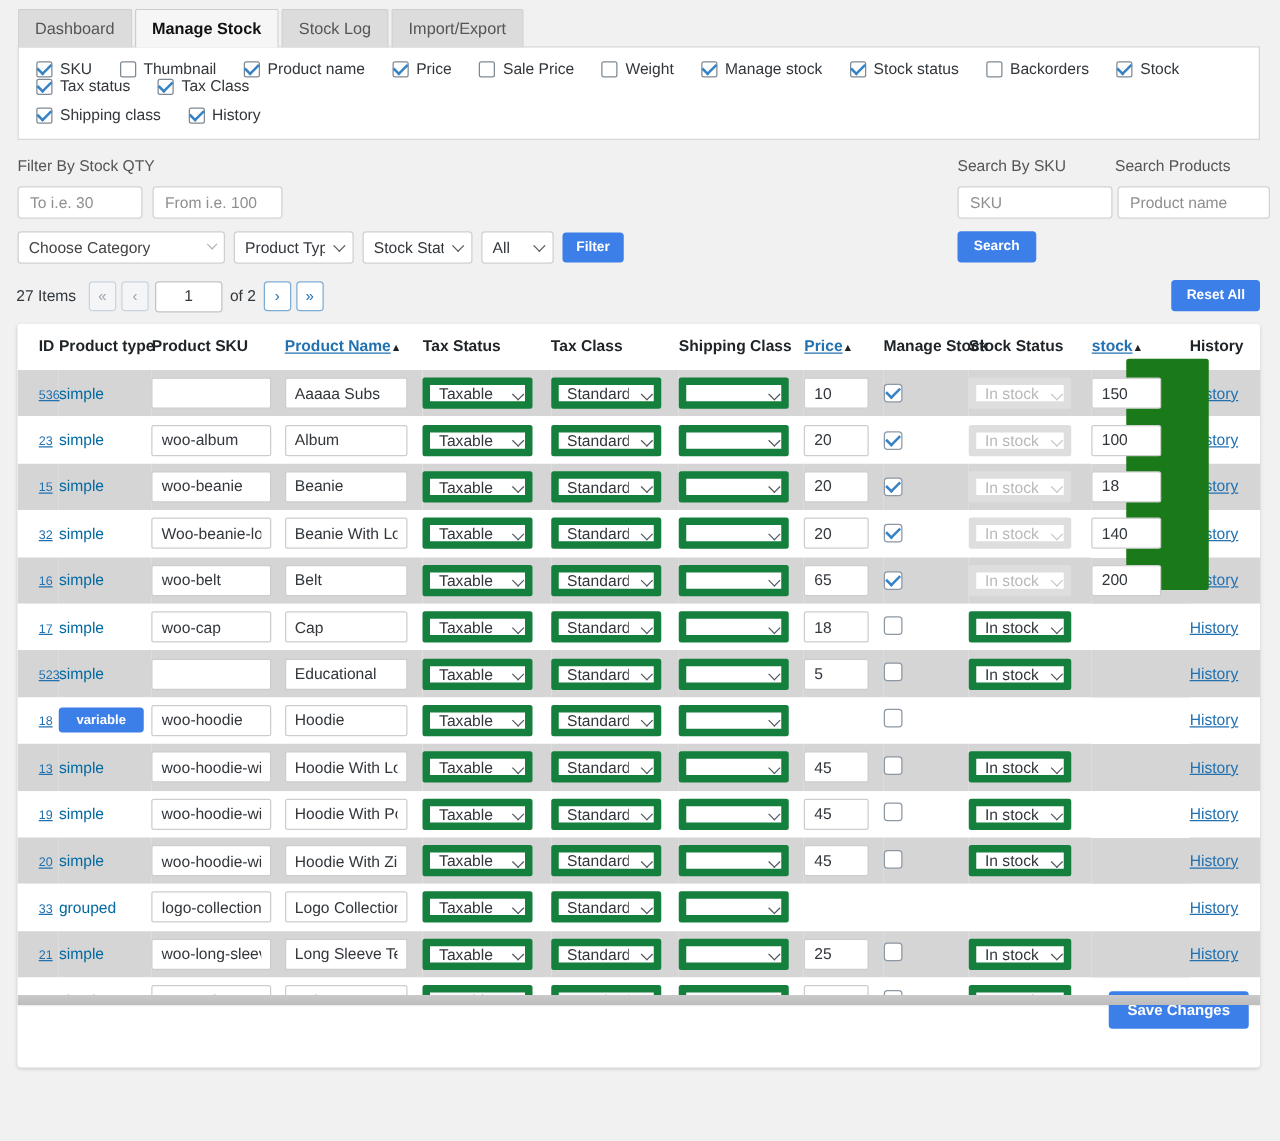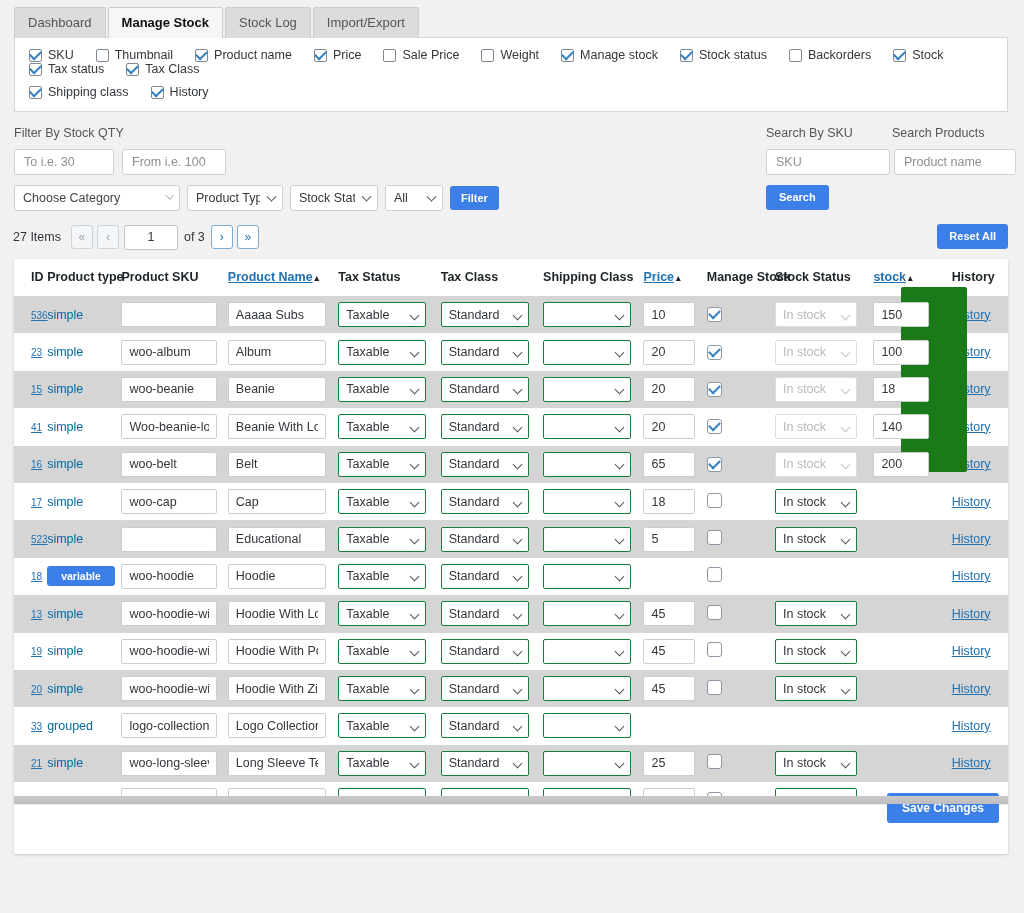--- a/index.html
+++ b/index.html
@@ -143,21 +143,21 @@
   }
   .cellinput {
     height:25px; border:1px solid #cdcdcd; border-radius:2px; background:#fff;
     font-size:12.5px; font-family:inherit; color:#32373c; padding:0 7px; outline:none;
   }
   .i-sku { width:96px; }
   .i-name { width:98px; }
   .i-price { width:52px; }
   .i-stock { width:56px; }
   .cellsel {
-    height:25px; border:1px solid #15803d; border-radius:2px; background:#fff;
+    height:25px; border:6px solid #15803d; border-radius:2px; background:#fff;
     font-size:12.5px; font-family:inherit; color:#32373c;
     padding:0 20px 0 7px; appearance:none; -webkit-appearance:none; outline:none;
   }
   .s-taxs { width:88px; }
   .s-taxc { width:88px; }
   .s-ship { width:88px; }
   .s-sstat { width:82px; }
   .cselwrap { position:relative; display:inline-block; }
   .cselwrap::after {
     content:""; position:absolute; right:8px; top:50%; margin-top:-3px;
@@ -310,21 +310,21 @@
     </div>
     <button class="btn-blue btn-search">Search</button>
   </div>
 </div>
 
 <div class="pagerbar">
   <span class="pcount">27 Items</span>
   <div class="pbtn">«</div>
   <div class="pbtn">‹</div>
   <input class="pnum" value="1" style="">
-  <span class="pof">of 3</span>
+  <span class="pof">of 2</span>
   <div class="pbtn on">›</div>
   <div class="pbtn on">»</div>
   <button class="btn-blue btn-reset">Reset All</button>
 </div>
 
 <div class="card">
   <div class="greenbox"></div>
   <div class="tscroll">
     <table>
       <colgroup>
@@ -400,21 +400,21 @@
             <td class="c-taxs"><span class="cselwrap"><select class="cellsel s-taxs"><option>Taxable</option></select></span></td>
             <td class="c-taxc"><span class="cselwrap"><select class="cellsel s-taxc"><option>Standard</option></select></span></td>
             <td class="c-ship"><span class="cselwrap"><select class="cellsel s-ship"><option></option></select></span></td>
             <td class="c-price"><input class="cellinput i-price" value="20" style=""></td>
             <td class="c-mstock"><span class="mchk on"></span></td>
             <td class="c-sstat"><span class="cselwrap dis"><select class="cellsel s-sstat dis"><option>In stock</option></select></span></td>
             <td class="c-stock" style="position:relative;z-index:2"><input class="cellinput i-stock" value="18" style=""></td>
             <td class="c-hist"><a href="#" class="histlink">History</a></td>
           </tr>
           <tr class="plain">
-            <td class="c-id" style="padding-left:17px"><a href="#" class="idlink">41</a></td>
+            <td class="c-id" style="padding-left:17px"><a href="#" class="idlink">32</a></td>
             <td class="c-type"><span class="ptype">simple</span></td>
             <td class="c-sku"><input class="cellinput i-sku" value="Woo-beanie-logo" style=""></td>
             <td class="c-name"><input class="cellinput i-name" value="Beanie With Logo" style=""></td>
             <td class="c-taxs"><span class="cselwrap"><select class="cellsel s-taxs"><option>Taxable</option></select></span></td>
             <td class="c-taxc"><span class="cselwrap"><select class="cellsel s-taxc"><option>Standard</option></select></span></td>
             <td class="c-ship"><span class="cselwrap"><select class="cellsel s-ship"><option></option></select></span></td>
             <td class="c-price"><input class="cellinput i-price" value="20" style=""></td>
             <td class="c-mstock"><span class="mchk on"></span></td>
             <td class="c-sstat"><span class="cselwrap dis"><select class="cellsel s-sstat dis"><option>In stock</option></select></span></td>
             <td class="c-stock" style="position:relative;z-index:2"><input class="cellinput i-stock" value="140" style=""></td>

